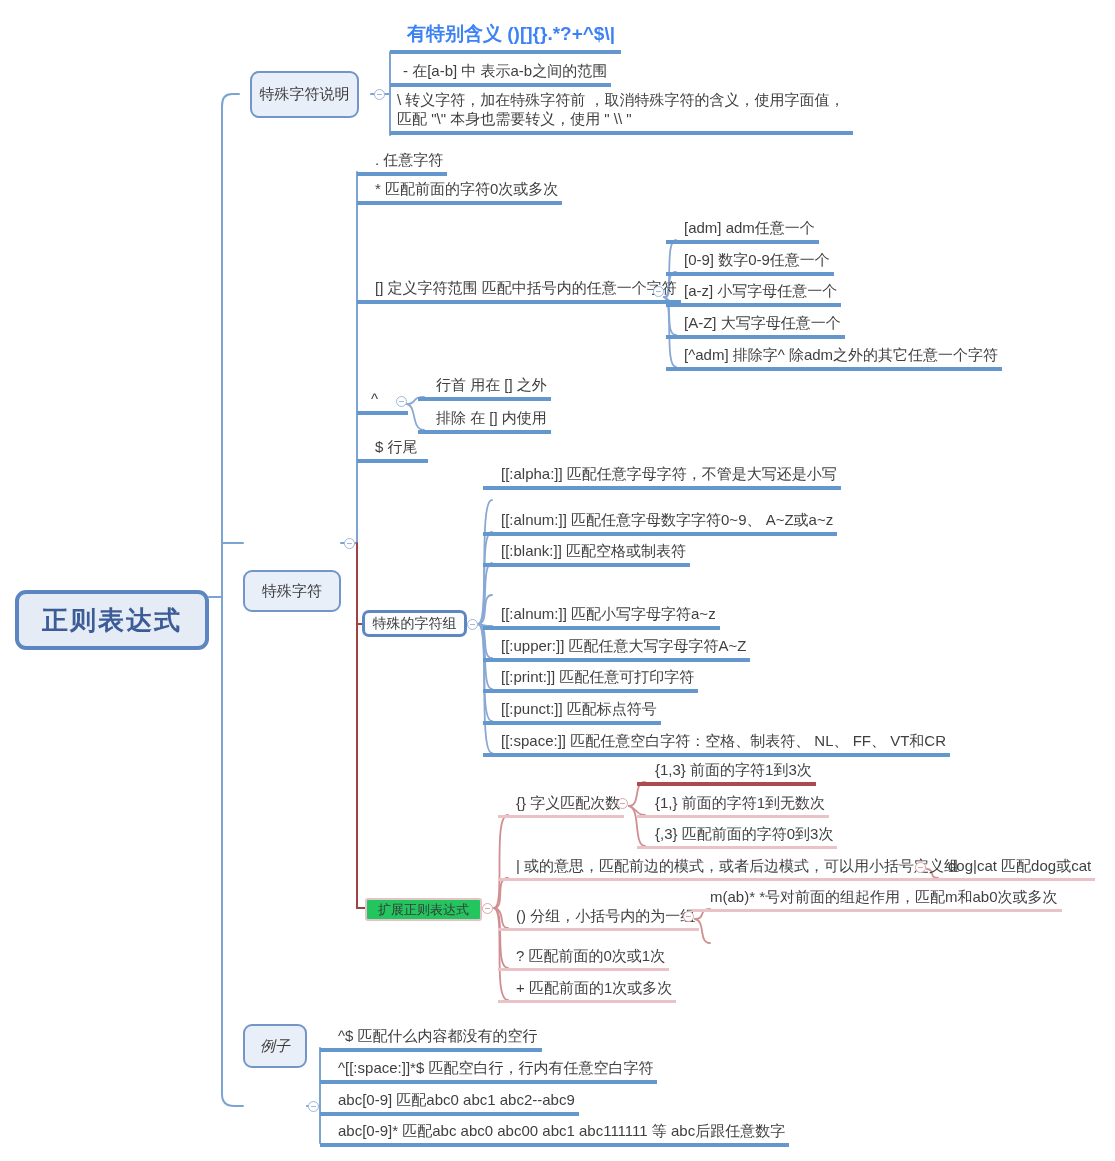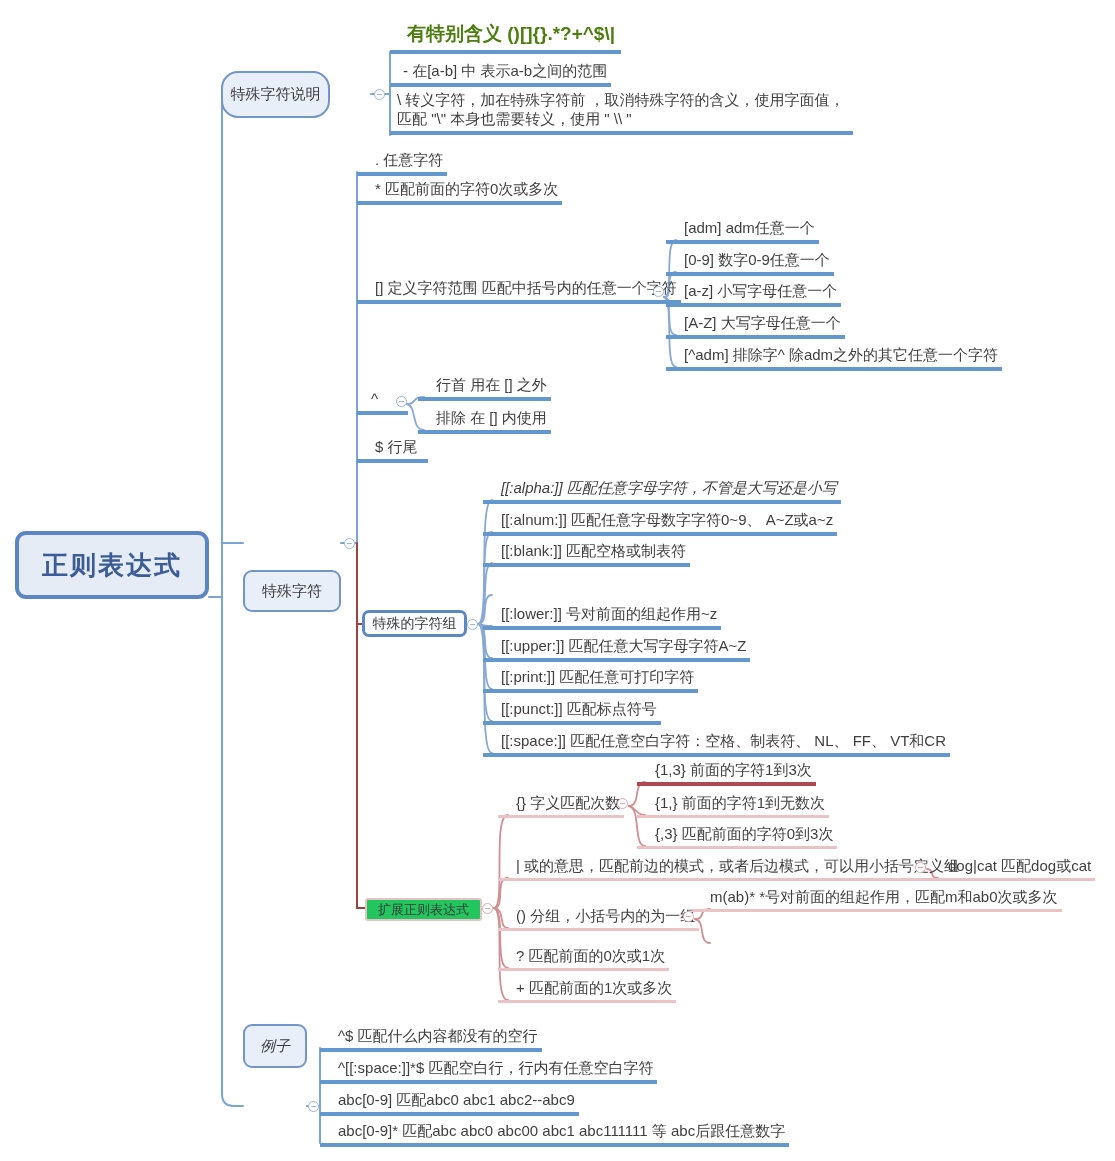--- a/index.html
+++ b/index.html
@@ -6,21 +6,21 @@
   #canvas{position:relative;width:1115px;height:1161px;background:#ffffff;overflow:hidden;
           font-family:"Liberation Sans",sans-serif;color:#3f3f3f;}
   svg.lines{position:absolute;left:0;top:0;width:1115px;height:1161px;pointer-events:none;}
 
   
   .lbl{position:absolute;font-size:15px;line-height:20px;white-space:nowrap;
        padding:0 4px 2px 18px;border-bottom:4px solid #6397ce;color:#3f3f3f;}
   .lbl.pink{border-bottom:3px solid #eac3c6;}
   .lbl.darkred{border-bottom:4px solid #ae4a4f;}
   .lbl.wrap{white-space:normal;width:452px;line-height:19px;padding-bottom:3px;}
-  .lbl.redtitle{font-size:19px;font-weight:bold;color:#4d7c0f;line-height:24px;
+  .lbl.redtitle{font-size:19px;font-weight:bold;color:#3b82f6;line-height:24px;
                 padding:0 6px 4px 17px;border-bottom:4px solid #6397ce;}
 
   
   .node{position:absolute;display:flex;align-items:center;justify-content:center;
         border:2px solid #7296c8;border-radius:9px;background:#e9eff8;
         font-size:15px;color:#3a3a3a;box-sizing:border-box;}
   .node.root{border:4px solid #5c86c2;border-radius:11px;background:#e6ecf6;
              font-size:26px;font-weight:bold;color:#3b5c96;letter-spacing:2px;}
   .node.sq-blue{border:3px solid #5d87c3;border-radius:3px;background:#fbfcfe;font-size:14px;}
   .node.sq-pink{border:2px solid #e3c3c5;border-radius:3px;background:#22c55e;font-size:13px;}
@@ -94,25 +94,25 @@
       <path d="M 629,806 C 639,809 635,815 645,815"></path>
       <path d="M 629,806 C 641,808 633,846 645,846"></path>
 
       <path d="M 927,869 C 936,870 928,878 938,878"></path>
 
       <path d="M 695,919 C 706,919 698,909 710,909"></path>
       <path d="M 695,919 C 706,921 698,943 710,943"></path>
     </g>
   </svg>
 
-  <div class="node root" style="left:15px;top:531px;width:194px;height:68px;">
+  <div class="node root" style="left:15px;top:590px;width:194px;height:60px;">
     <span>正则表达式</span>
   </div>
 
-  <div class="node" style="left:221px;top:71px;width:109px;height:47px;border-radius:17px;">
+  <div class="node" style="left:250px;top:71px;width:109px;height:47px;">
     <span>特殊字符说明</span>
   </div>
 
   <div class="node" style="left:243px;top:522px;width:98px;height:42px;margin-top:48px;">
     <span>特殊字符</span>
   </div>
 
   <div class="node" style="left:243px;top:1024px;width:64px;height:44px;font-style:italic;">
     <span>例子</span>
   </div>
@@ -135,24 +135,24 @@
   <div class="lbl" style="left:666px;top:218px;">[adm] adm任意一个</div>
   <div class="lbl" style="left:666px;top:250px;">[0-9] 数字0-9任意一个</div>
   <div class="lbl" style="left:666px;top:281px;">[a-z] 小写字母任意一个</div>
   <div class="lbl" style="left:666px;top:313px;">[A-Z] 大写字母任意一个</div>
   <div class="lbl" style="left:666px;top:345px;">[^adm] 排除字^ 除adm之外的其它任意一个字符</div>
   <div class="lbl" style="left:357px;top:389px;padding:0 30px 2px 14px;">^</div>
   <div class="lbl" style="left:418px;top:375px;">行首 用在 [] 之外</div>
   <div class="lbl" style="left:418px;top:408px;">排除 在 [] 内使用</div>
   <div class="lbl" style="left:357px;top:437px;padding-right:10px;">$ 行尾</div>
 
-  <div class="lbl" style="left:483px;top:478px;font-style:italic;">[[:alpha:]] 匹配任意字母字符，不管是大写还是小写</div>
+  <div class="lbl" style="left:483px;top:464px;">[[:alpha:]] 匹配任意字母字符，不管是大写还是小写</div>
   <div class="lbl" style="left:483px;top:510px;">[[:alnum:]] 匹配任意字母数字字符0~9、 A~Z或a~z</div>
   <div class="lbl" style="left:483px;top:541px;">[[:blank:]] 匹配空格或制表符</div>
-  <div class="lbl" style="left:483px;top:604px;">[[:lower:]] 号对前面的组起作用~z</div>
+  <div class="lbl" style="left:483px;top:604px;">[[:alnum:]] 匹配小写字母字符a~z</div>
   <div class="lbl" style="left:483px;top:636px;">[[:upper:]] 匹配任意大写字母字符A~Z</div>
   <div class="lbl" style="left:483px;top:667px;">[[:print:]] 匹配任意可打印字符</div>
   <div class="lbl" style="left:483px;top:699px;">[[:punct:]] 匹配标点符号</div>
   <div class="lbl" style="left:483px;top:731px;">[[:space:]] 匹配任意空白字符：空格、制表符、 NL、 FF、 VT和CR</div>
 
   <div class="lbl pink" style="left:498px;top:793px;">{} 字义匹配次数</div>
   <div class="lbl darkred" style="left:637px;top:760px;">{1,3} 前面的字符1到3次</div>
   <div class="lbl pink" style="left:637px;top:793px;">{1,} 前面的字符1到无数次</div>
   <div class="lbl pink" style="left:637px;top:824px;">{,3} 匹配前面的字符0到3次</div>
   <div class="lbl pink" style="left:498px;top:856px;">| 或的意思，匹配前边的模式，或者后边模式，可以用小括号定义组</div>

